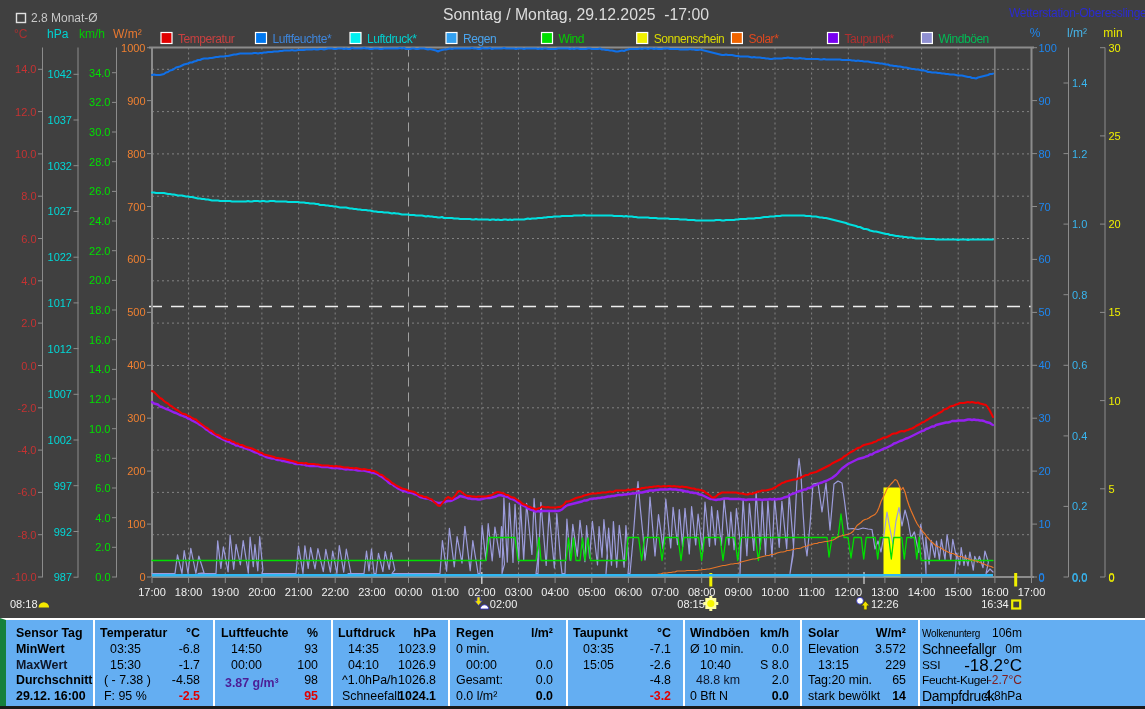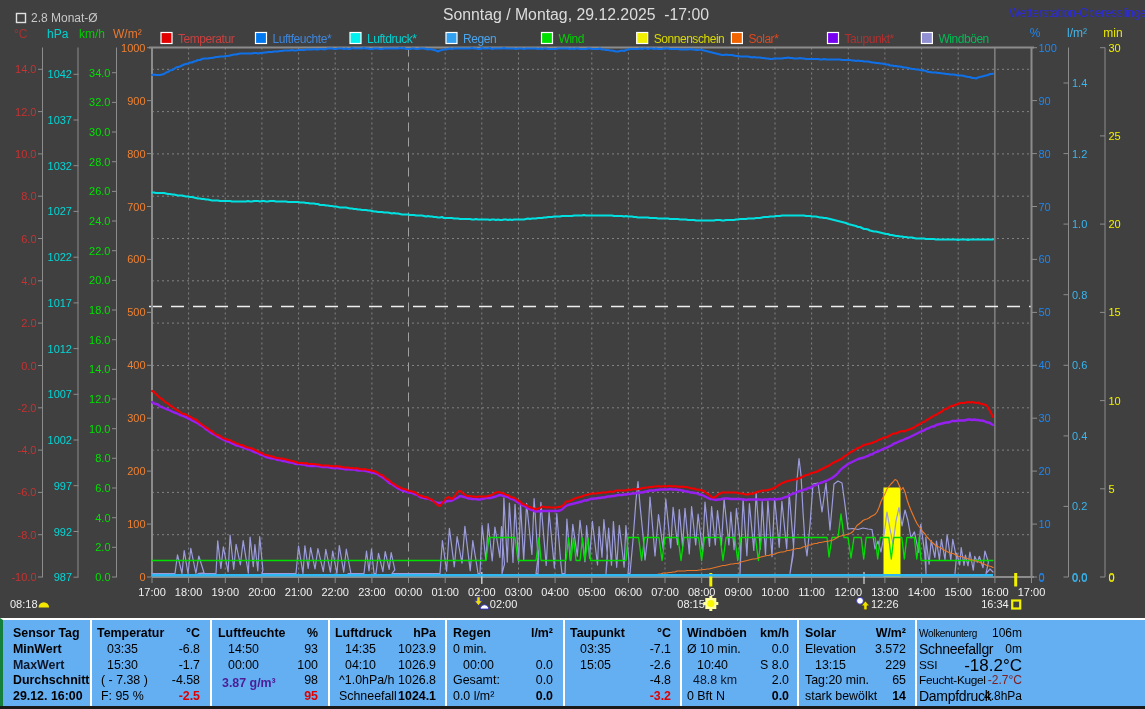--- a/index.html
+++ b/index.html
@@ -1,19 +1,19 @@
 <!DOCTYPE html>
 <html><head><meta charset="utf-8"><title>w</title>
 <style>
 html,body{margin:0;padding:0;background:#404040;}
 *{-webkit-font-smoothing:antialiased;}
 #page{position:relative;width:1145px;height:709px;background:#404040;overflow:hidden;
  font-family:"Liberation Sans",sans-serif;}
 #table{position:absolute;left:0;top:618px;width:1145px;height:88px;
- background:#64AEF2;border-top:2px solid #FFFFFF;border-left:3px solid #15803d;box-sizing:border-box;
+ background:#64AEF2;border-top:2px solid #FFFFFF;border-left:6px solid #15803d;box-sizing:border-box;
  font-size:12.4px;}
 #table .sep{position:absolute;top:0;bottom:0;width:2px;background:#FFFFFF;}
 #table .tc{position:absolute;white-space:pre;line-height:15px;}
 #bottomstrip{position:absolute;left:0;top:706px;width:1145px;height:3px;background:#1A1A1A;}
 </style></head>
 <body>
 <div id="page">
 <svg width="1145" height="709" viewBox="0 0 1145 709" style="position:absolute;left:0;top:0">
 <rect x="0" y="0" width="1145" height="709" fill="#404040"></rect>
 <text x="576.0" y="19.5" fill="#DCDCDC" font-size="15.8" text-anchor="middle" font-weight="normal" font-family="Liberation Sans, sans-serif">Sonntag / Montag, 29.12.2025&nbsp; -17:00</text>

